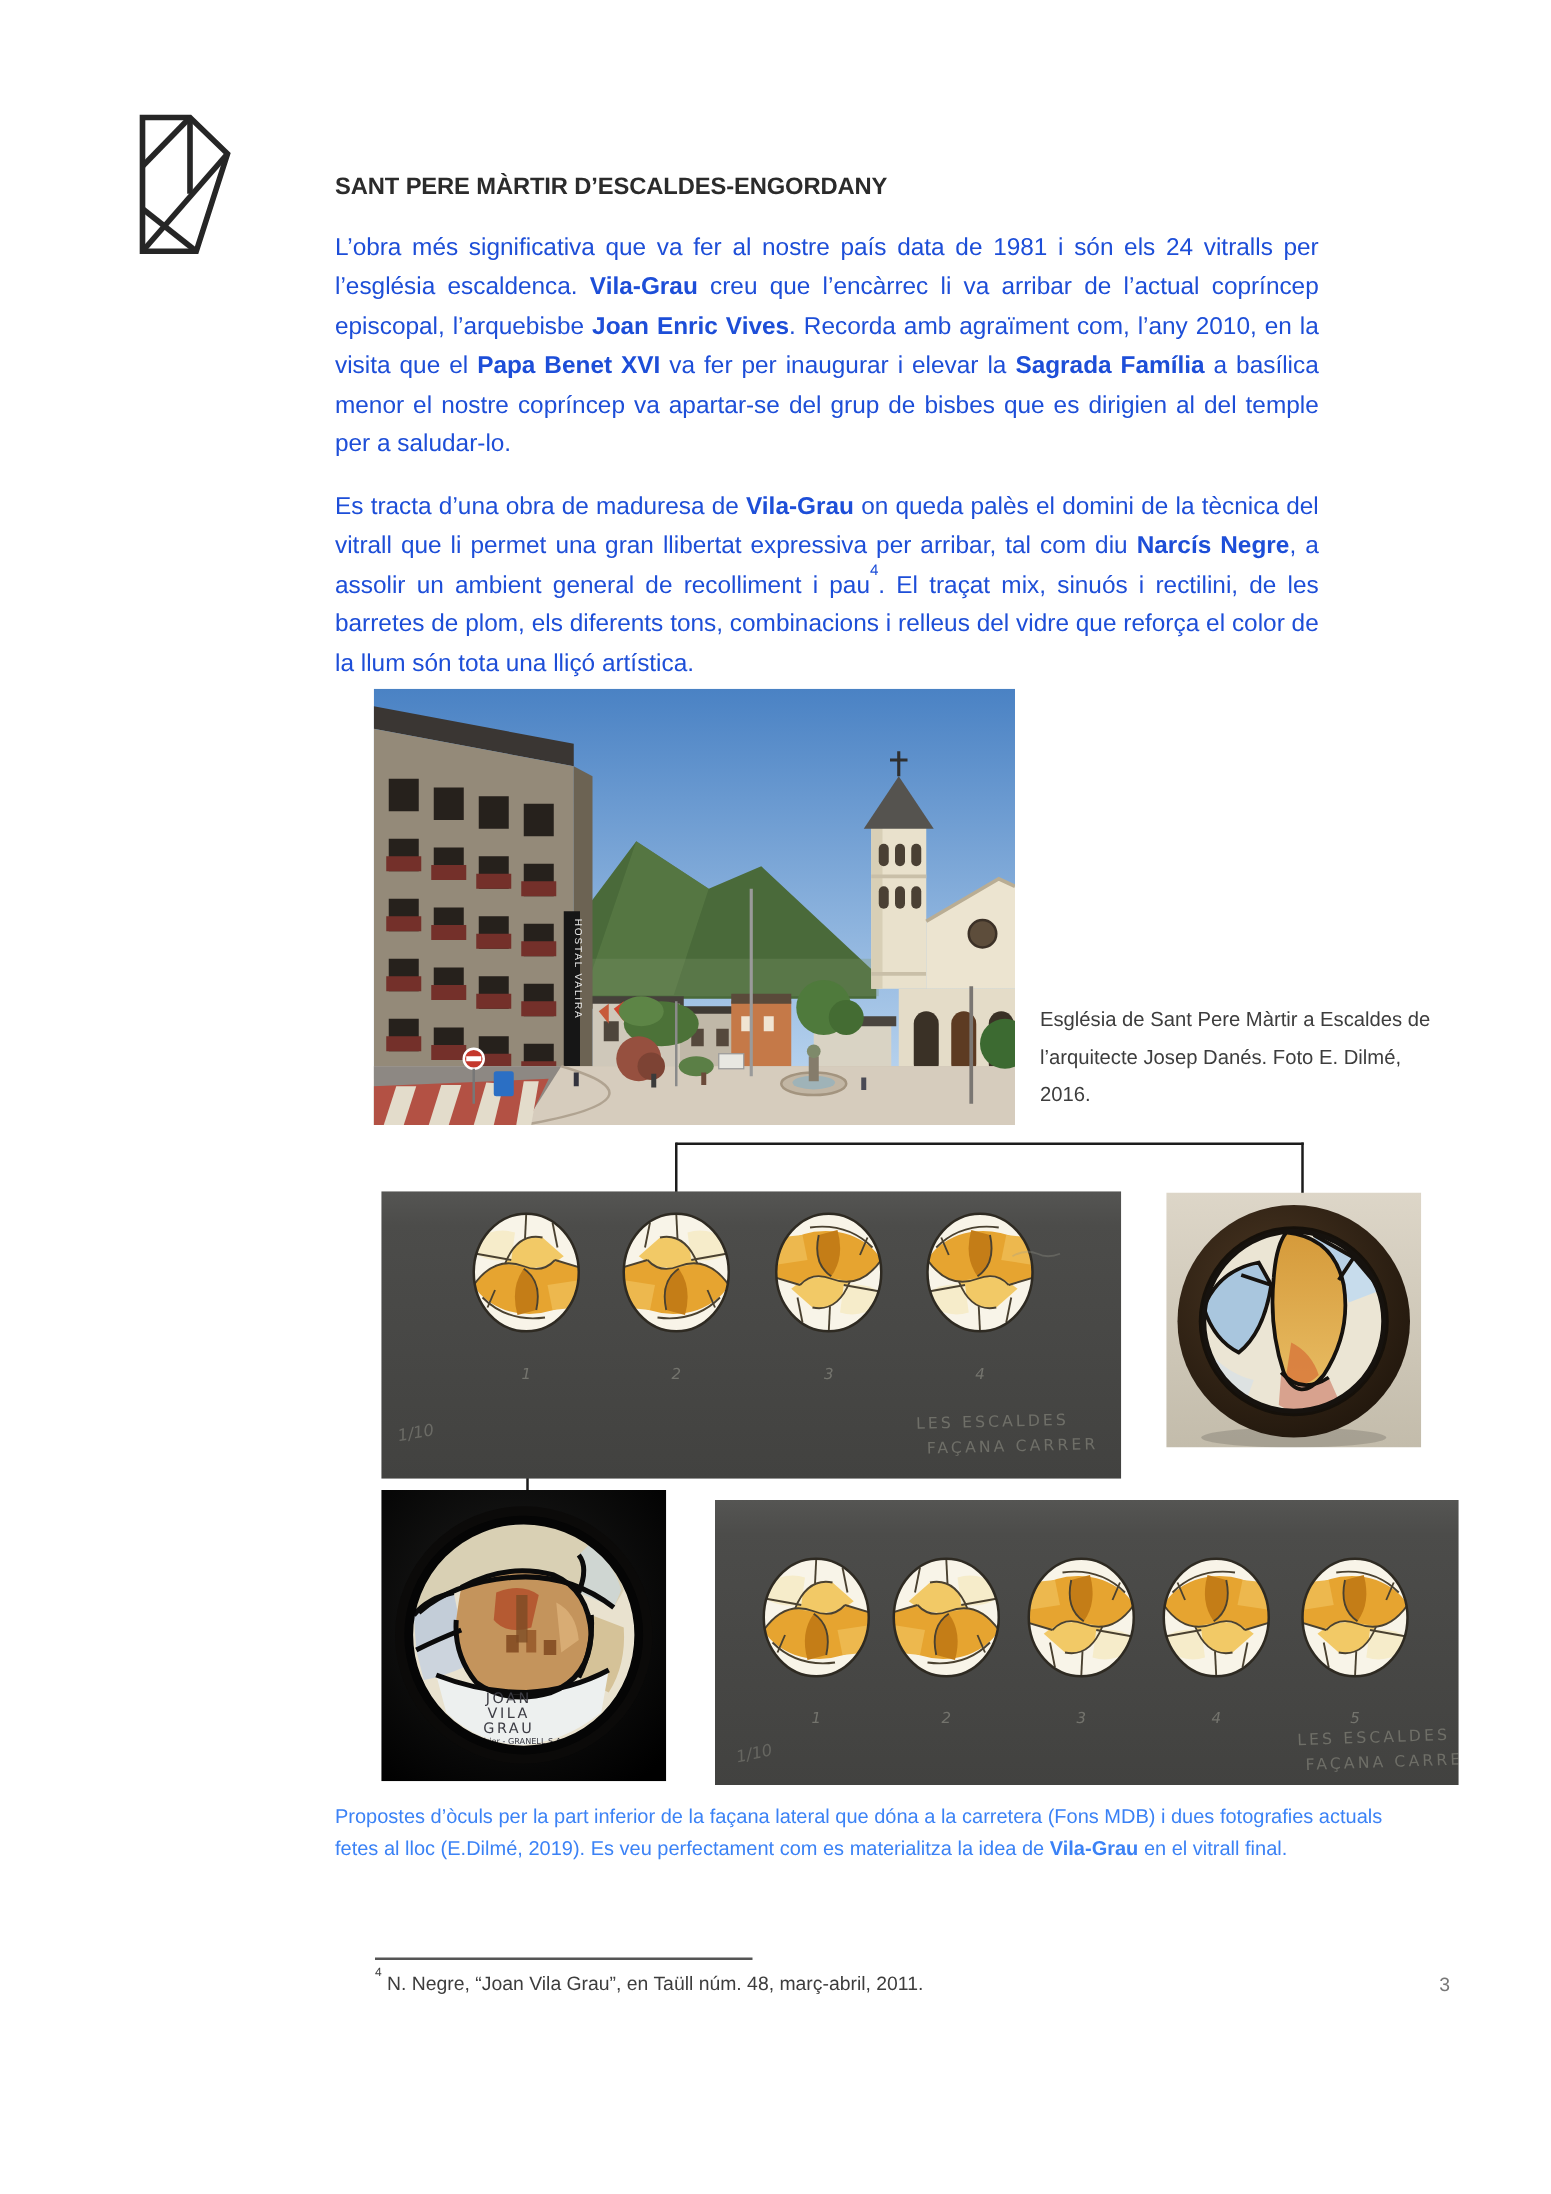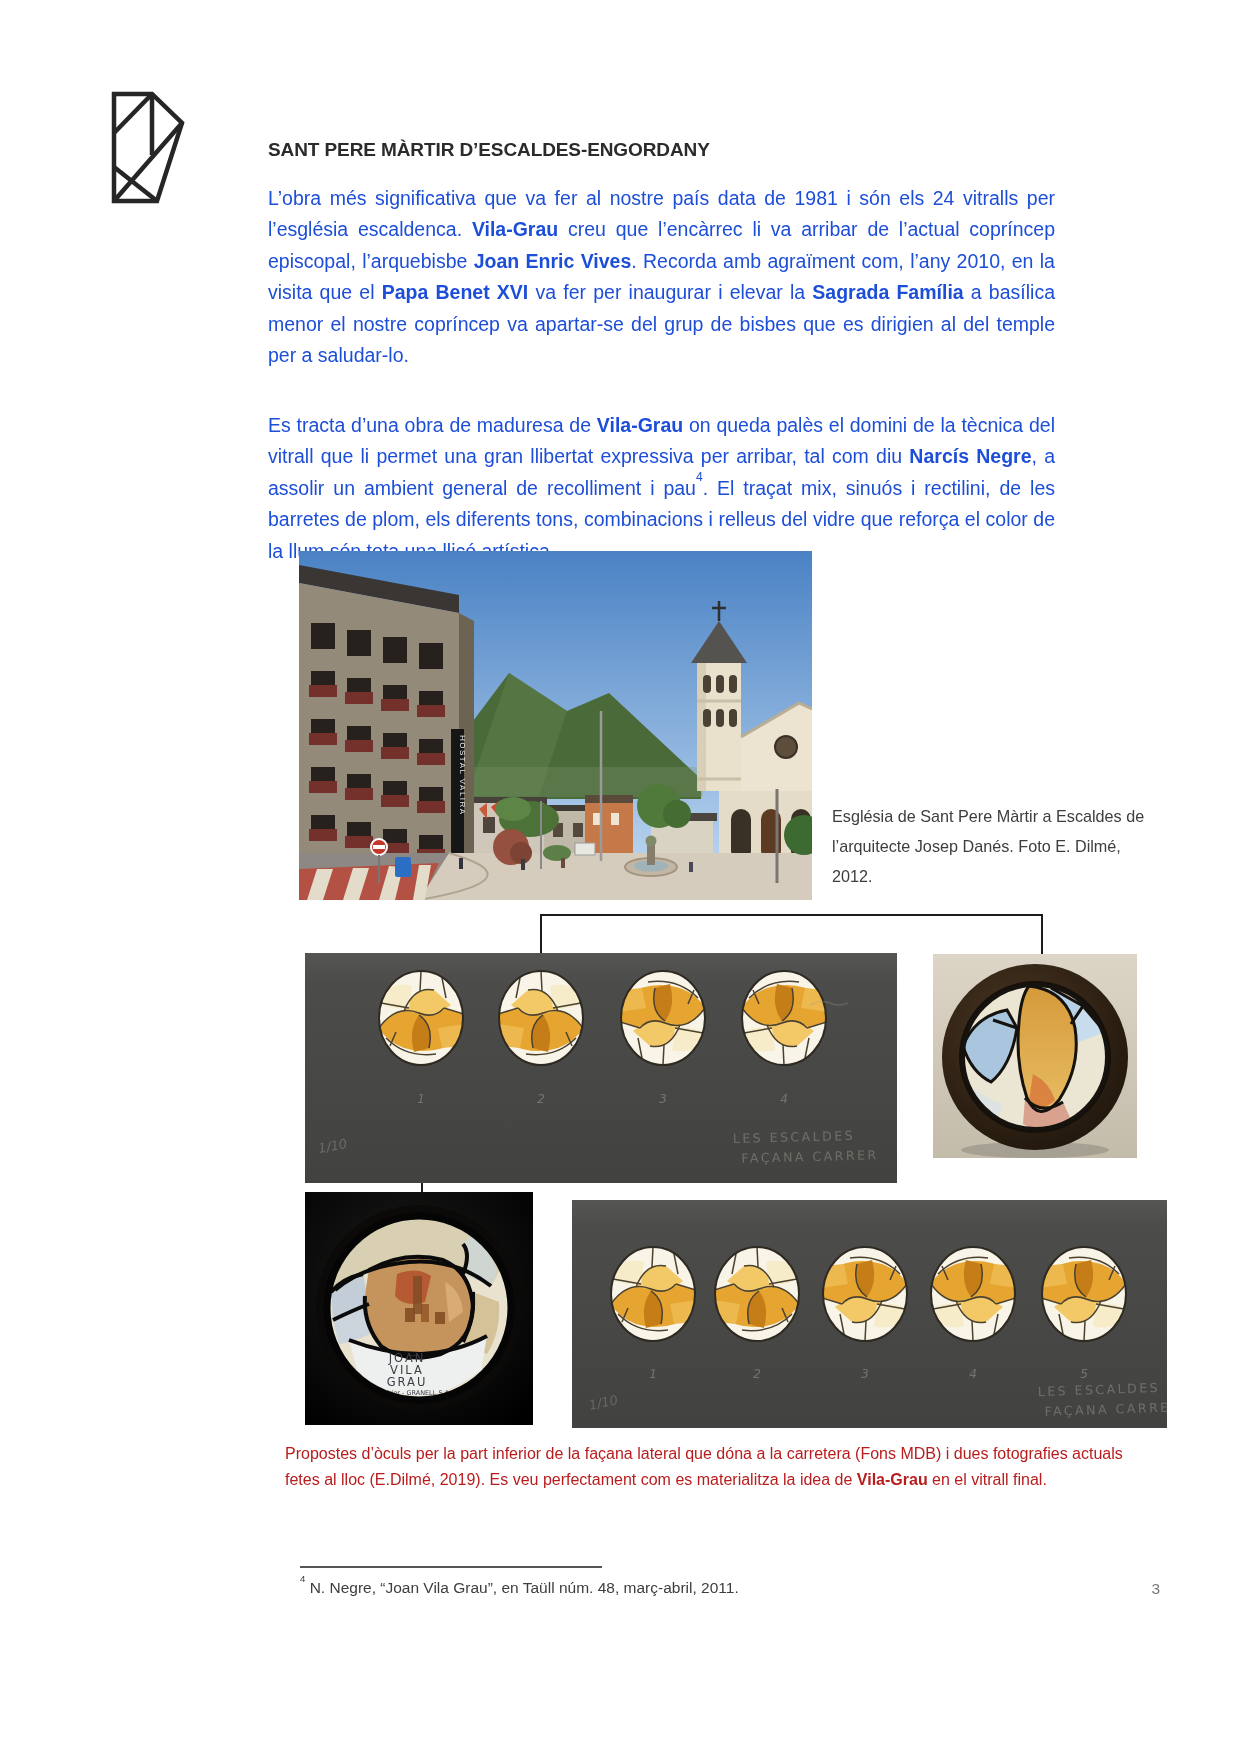--- a/index.html
+++ b/index.html
@@ -12,28 +12,28 @@
   .title {
     left:268px; top:139px; width:787px;
     font-size:19px; font-weight:700; color:#2b2b2b; letter-spacing:-0.1px;
   }
   .para {
     left:268px; width:787px; font-size:19.5px; line-height:31.5px;
     text-align:justify; color:#1d4ed8;
   }
   .para sup, .footnote sup { font-size:0.62em; line-height:0; position:relative; top:-0.5em; }
   .p1 { top:163px; }
-  .p2 { top:390px; }
+  .p2 { top:370px; }
   .side-cap {
     left:832px; top:801px; width:322px;
     font-size:16.2px; line-height:30px; color:#3d3d3d;
   }
   .bottom-cap {
     left:268px; top:1441px; width:872px;
-    font-size:16px; line-height:26px; color:#b91c1c;margin-left:17px;
+    font-size:16px; line-height:26px; color:#3b82f6;
   }
   .conn { background:#1c1c1c; }
   .foot-rule { left:300px; top:1566px; width:302px; height:2px; background:#555; }
   .footnote { left:300px; top:1579px; width:760px; font-size:15.5px; color:#3d3d3d; }
   .pagenum { left:1120px; top:1580px; width:40px; text-align:right; font-size:15.5px; color:#777; }
   svg { display:block; }
 </style>
 </head>
 <body>
 
@@ -244,21 +244,21 @@
     <circle cx="80" cy="296" r="8" fill="#c4372c" stroke="#ffffff" stroke-width="2"></circle>
     <rect x="74" y="294" width="12" height="4" fill="#ffffff"></rect>
     <line x1="80" y1="304" x2="80" y2="332" stroke="#777777" stroke-width="2"></line>
     <rect x="96" y="306" width="16" height="20" rx="2" fill="#2b6fc4"></rect>
     <rect x="222" y="308" width="4" height="11" fill="#3b3b3b"></rect>
     <rect x="262" y="307" width="4" height="10" fill="#6b4a3a"></rect>
     <rect x="390" y="311" width="4" height="10" fill="#4a4a55"></rect>
     <rect x="160" y="307" width="4" height="11" fill="#33333d"></rect>
   </svg>
 
-  <div class="abs side-cap">Església de Sant Pere Màrtir a Escaldes de l’arquitecte Josep Danés. Foto E. Dilmé, 2012.</div>
+  <div class="abs side-cap">Església de Sant Pere Màrtir a Escaldes de l’arquitecte Josep Danés. Foto E. Dilmé, 2016.</div>
 
   <div class="abs conn" style="left:541px; top:914px; width:502px; height:2px"></div>
   <div class="abs conn" style="left:540px; top:914px; width:2px; height:74px"></div>
   <div class="abs conn" style="left:1041px; top:914px; width:2px; height:42px"></div>
   <div class="abs conn" style="left:421px; top:1064px; width:2px; height:129px"></div>
 
   <svg class="abs" style="left:305px; top:953px" width="592" height="230" viewBox="0 0 592 230">
     <rect width="592" height="230" fill="url(#panelg)"></rect>
     <g transform="translate(116,65)">
         <g transform="translate(-45,-50)">

